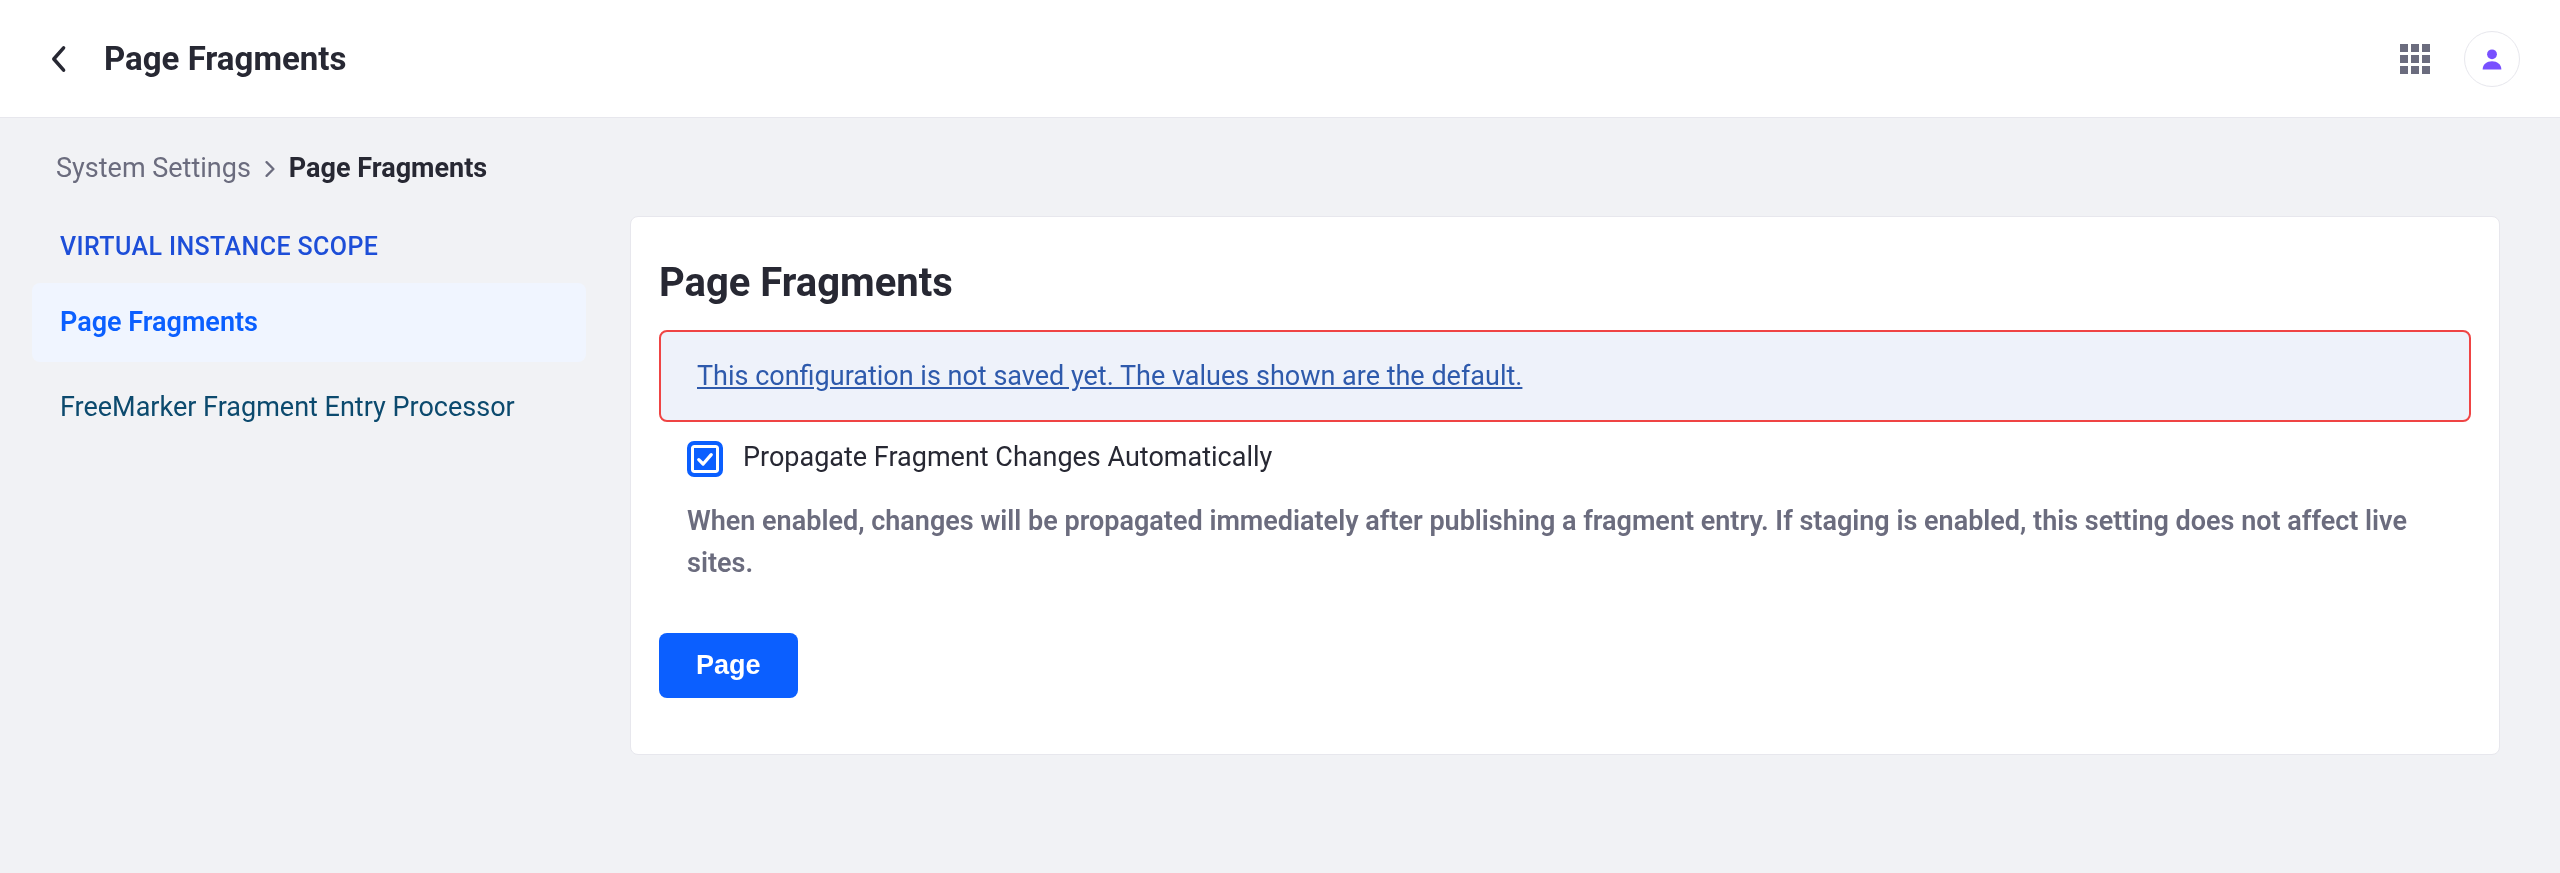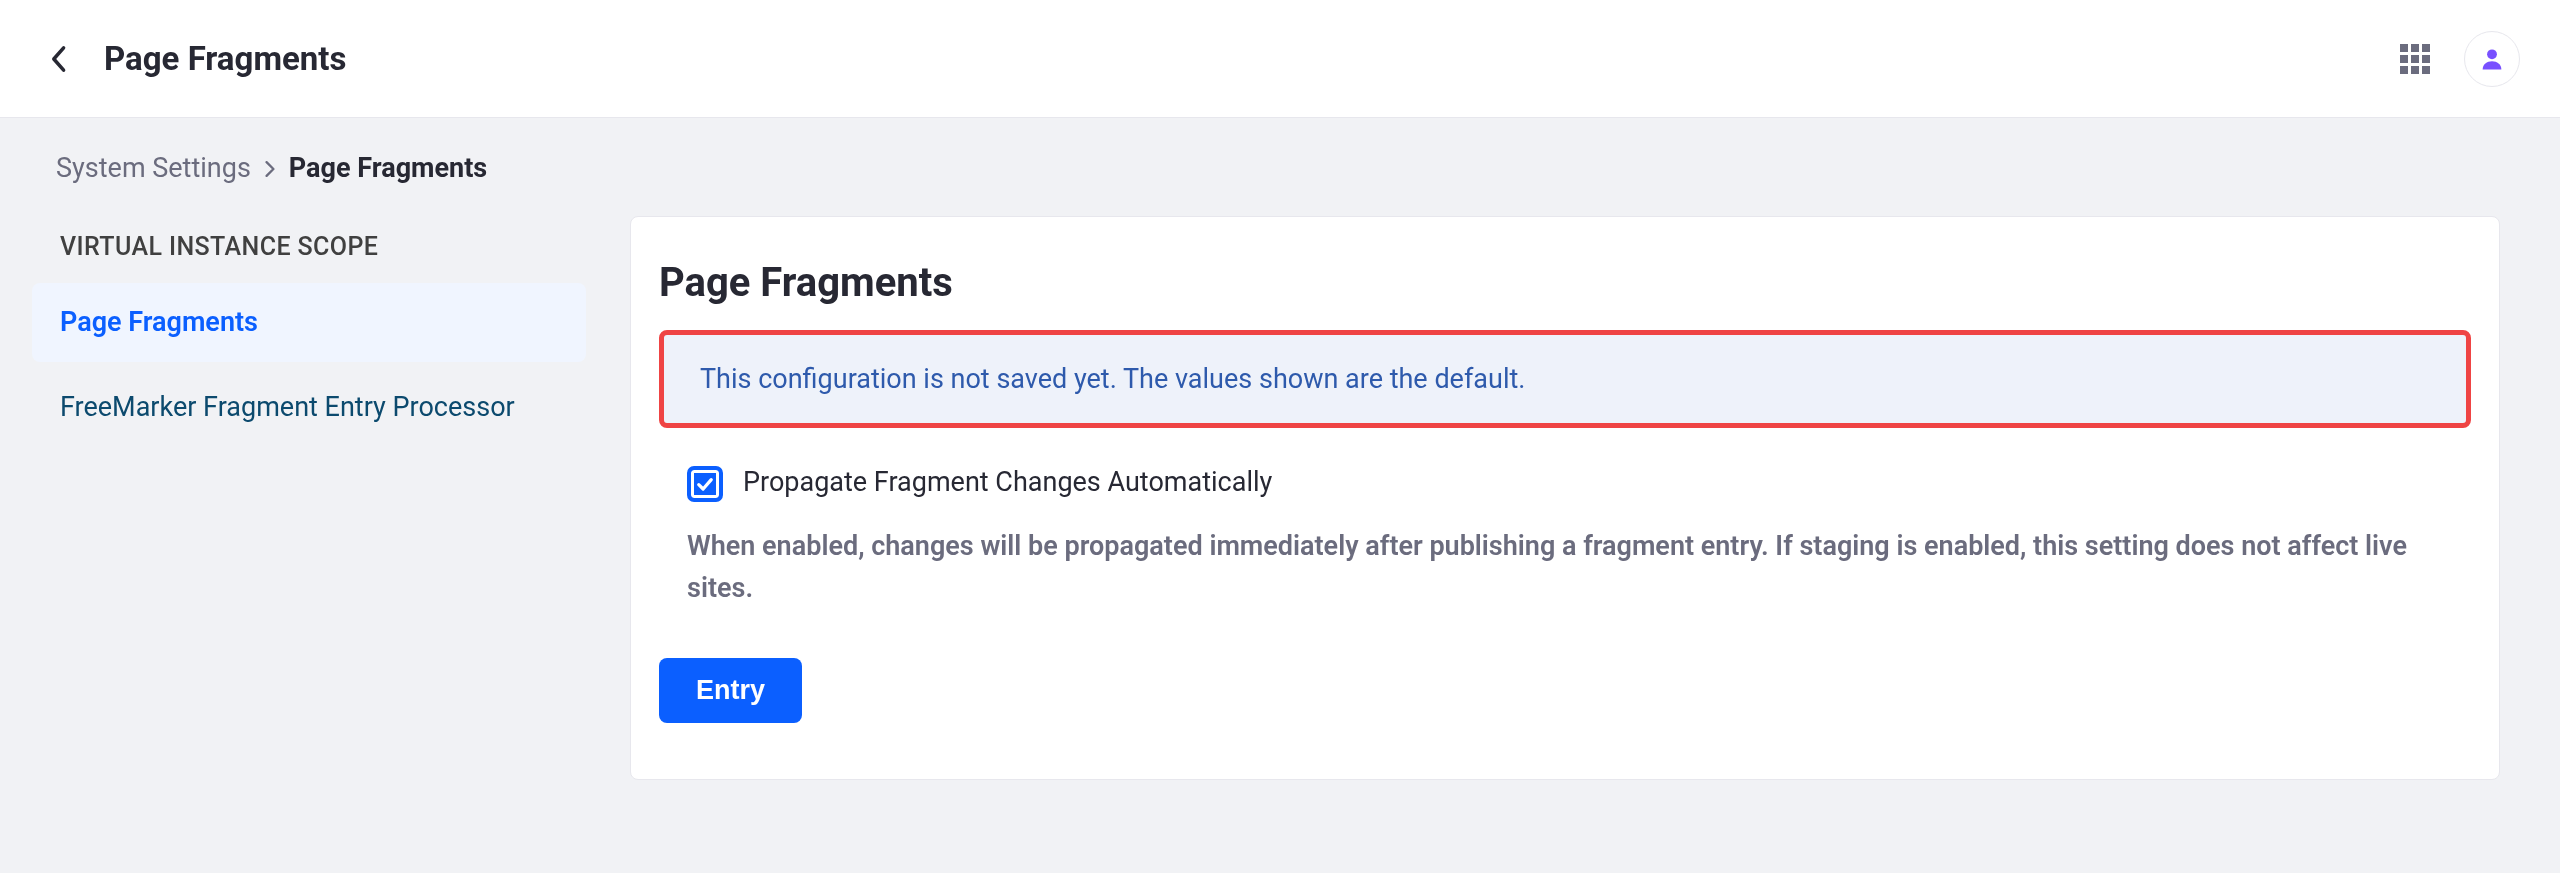--- a/index.html
+++ b/index.html
@@ -115,21 +115,21 @@
       padding: 0 60px 0 0;
     }
 
     .sidebar {
       width: 630px;
       padding: 24px 44px 0 32px;
     }
     .scope-heading {
       font-size: 25px;
       font-weight: 500;
-      color: #404040;
+      color: #1d4ed8;
       letter-spacing: 0.4px;
       padding: 0 0 22px 28px;
     }
     .nav-item {
       padding: 20px 28px;
       font-size: 27px;
       border-radius: 8px;
       color: #0c4a6e;
       cursor: pointer;
       line-height: 1.45;
@@ -149,27 +149,28 @@
       margin-top: 8px;
       padding: 42px 28px 56px 28px;
     }
     .panel-title {
       font-size: 40px;
       font-weight: 700;
       color: #272833;
       margin-bottom: 24px;
     }
     .info-alert {
-      border: 5px solid #ef4444;
+      border: 2px solid #ef4444;
       background: #eef2fa;
       color: #2e5aac;
       border-radius: 8px;
       padding: 28px 36px;
       font-size: 27px;
-      margin-bottom: 38px;
+      margin-bottom: 19px;
+      text-decoration: underline;
     }
     .setting-row {
       display: flex;
       gap: 20px;
       padding: 0 0 0 28px;
       margin-bottom: 24px;
     }
     .checkbox {
       width: 36px;
       height: 36px;
@@ -295,19 +296,19 @@
                   <path d="M3 8.5 L6.5 12 L13 4.5" stroke="currentColor" stroke-width="2.6" fill="none" stroke-linecap="round" stroke-linejoin="round"></path>
                 </svg>
             </div>
           </div>
           <div class="setting-label">Propagate Fragment Changes Automatically</div>
         </div>
 
         <div class="setting-desc">When enabled, changes will be propagated immediately after publishing a fragment entry. If staging is enabled, this setting does not affect live sites.</div>
 
         <div class="actions">
-          <button class="btn btn-primary">Entry</button>
+          <button class="btn btn-primary">Page</button>
         </div>
       </div>
 
     </div>
   </div>
 </div>
 
 </body></html>

